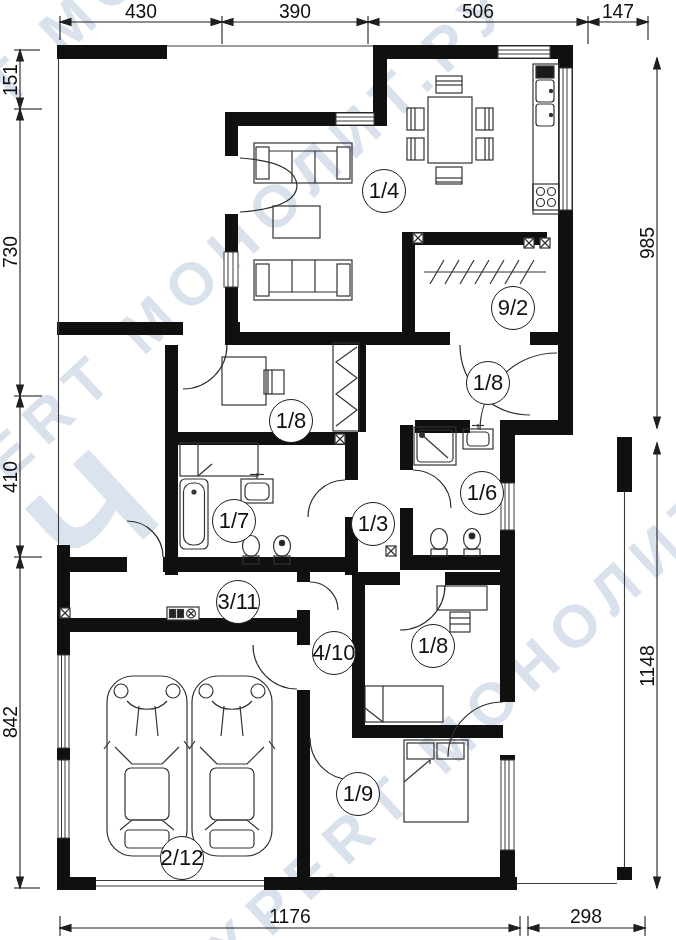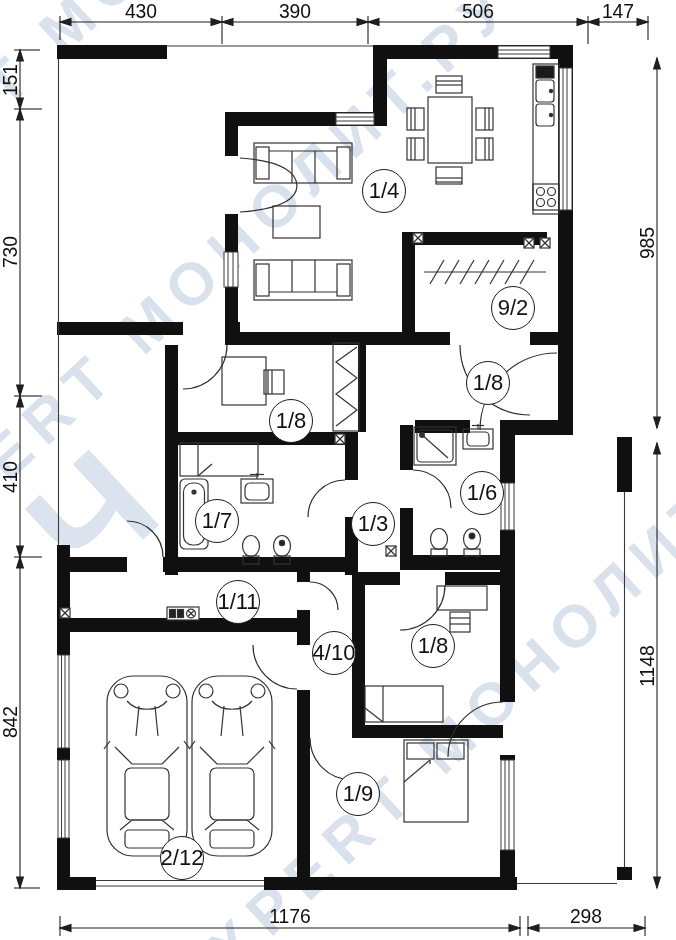--- a/index.html
+++ b/index.html
@@ -439,25 +439,25 @@
         <polygon points="645,928 634,924.6 634,931.4"></polygon>
     </g>
   </svg>
 
   <div class="room-label" style="left:466px;top:361px">1/8</div>
   <div class="room-label" style="left:491px;top:286px">9/2</div>
   <div class="room-label" style="left:351px;top:502px">1/3</div>
   <div class="room-label" style="left:362px;top:169px">1/4</div>
   <div class="room-label" style="left:269px;top:399px">1/8</div>
   <div class="room-label" style="left:460px;top:471px">1/6</div>
-  <div class="room-label" style="left:195px;top:499px">1/7</div>
+  <div class="room-label" style="left:212px;top:499px">1/7</div>
   <div class="room-label" style="left:411px;top:624px">1/8</div>
   <div class="room-label" style="left:336px;top:772px">1/9</div>
   <div class="room-label" style="left:312px;top:631px">4/10</div>
-  <div class="room-label" style="left:216px;top:580px">1/11</div>
+  <div class="room-label" style="left:216px;top:580px">3/11</div>
   <div class="room-label" style="left:160px;top:836px">2/12</div>
 
   <div class="dim-label" style="left:141px;top:11px">430</div>
   <div class="dim-label" style="left:295px;top:11px">390</div>
   <div class="dim-label" style="left:478px;top:11px">506</div>
   <div class="dim-label" style="left:618px;top:11px">147</div>
   <div class="dim-label v" style="left:10px;top:80px">151</div>
   <div class="dim-label v" style="left:10px;top:252px">730</div>
   <div class="dim-label v" style="left:10px;top:477px">410</div>
   <div class="dim-label v" style="left:10px;top:722px">842</div>

